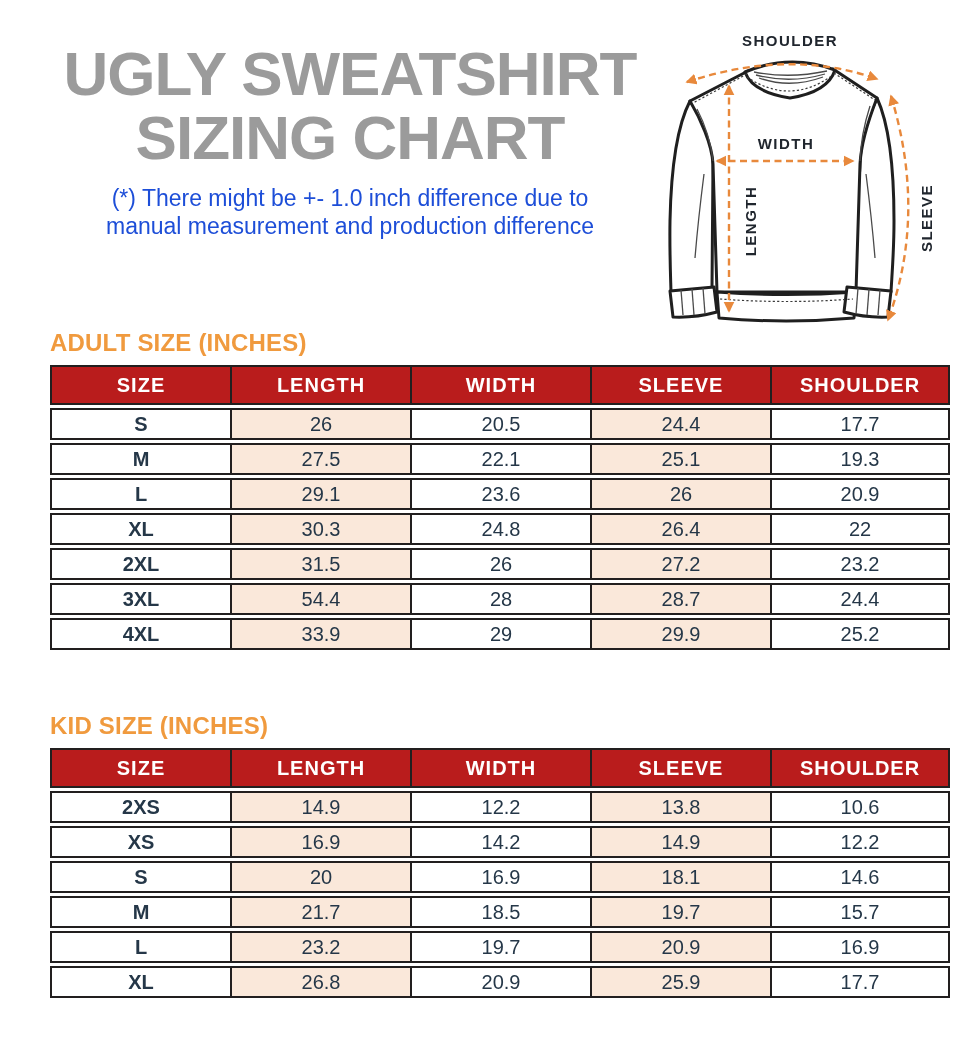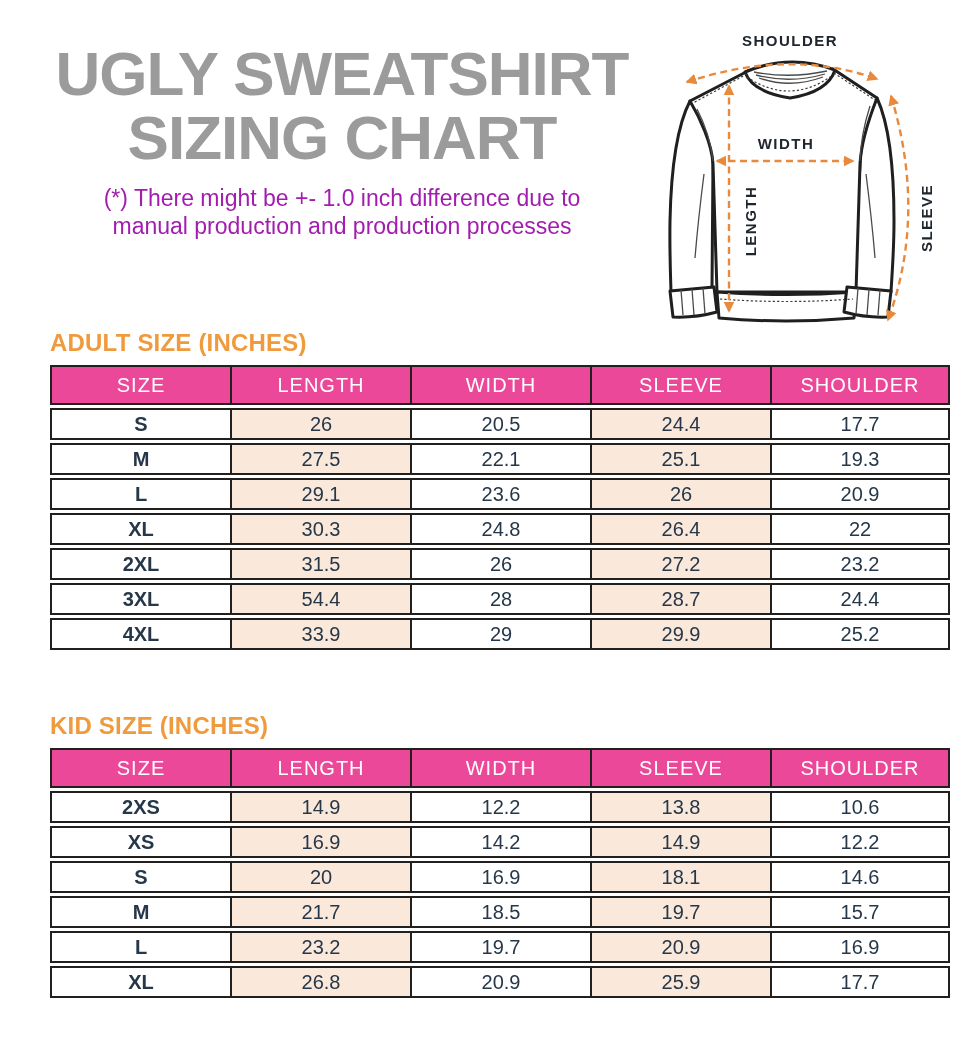--- a/index.html
+++ b/index.html
@@ -2,27 +2,27 @@
 <html><head>
 <meta charset="utf-8">
 <style>
   html,body { margin:0; padding:0; background:#ffffff; }
   #page {
     position:relative; width:960px; height:1039px; background:#ffffff;
     font-family:"Liberation Sans","DejaVu Sans",sans-serif; overflow:hidden;
   }
 
   
-  .title-block { position:absolute; left:8px; top:42px; width:668px; text-align:center; }
+  .title-block { position:absolute; left:16px; top:42px; width:668px; text-align:center; }
   .title-line {
     font-size:62px; font-weight:bold; color:#9B9B9B; line-height:1.04;
     letter-spacing:-1px; white-space:nowrap;
   }
   .disclaimer {
-    margin-top:13px; font-size:23px; color:#a21caf; line-height:1.24; font-weight:normal;text-align:center;
+    margin-top:13px; font-size:23px; color:#1d4ed8; line-height:1.24; font-weight:normal;text-align:center;
   }
 
   
   .diagram { position:absolute; left:640px; top:6px; width:320px; height:348px; }
   .diagram svg { display:block; }
   .diag-label { font-family:"Liberation Sans","DejaVu Sans",sans-serif; font-size:15px;
     font-weight:bold; fill:#20262E; letter-spacing:1.5px; }
 
   
   .size-section { position:absolute; left:30px; width:900px;padding-left:20px; }
@@ -34,40 +34,40 @@
   table.size-table {
     margin-top:6px; width:900px; table-layout:fixed;
     border-collapse:separate; border-spacing:0 3px;
   }
   .size-table th, .size-table td {
     border:2px solid #221F1F; border-right-width:0;
     text-align:center; vertical-align:middle; padding:0;
   }
   .size-table th:last-child, .size-table td:last-child { border-right-width:2px; }
   .size-table th {
-    background:#ec4899; color:#ffffff; font-size:20px; font-weight:normal;
+    background:#b91c1c; color:#ffffff; font-size:20px; font-weight:bold;
     letter-spacing:1px; height:36px;
   }
   .size-table td {
     background:#ffffff; color:#253748; font-size:20px; height:28px;
   }
   .size-table td.shaded { background:#FAE8DA; }
   .size-table td.size-col { font-weight:bold; }
 </style>
 </head>
 <body>
 
 <div id="page">
 
   <div class="title-block">
     <div class="title-line">UGLY SWEATSHIRT</div>
     <div class="title-line">SIZING CHART</div>
     <div class="disclaimer">
       <div>(*) There might be +- 1.0 inch difference due to</div>
-      <div>manual production and production processes</div>
+      <div>manual measurement and production difference</div>
     </div>
   </div>
 
   <div class="diagram">
     <svg width="320" height="348" viewBox="0 0 320 348">
       <defs>
         <marker id="arrow" viewBox="0 0 10 10" refX="8.5" refY="5" markerWidth="4.6" markerHeight="4.6" orient="auto-start-reverse">
           <path d="M0,0 L10,5 L0,10 Z" fill="#E8893C"></path>
         </marker>
       </defs>

